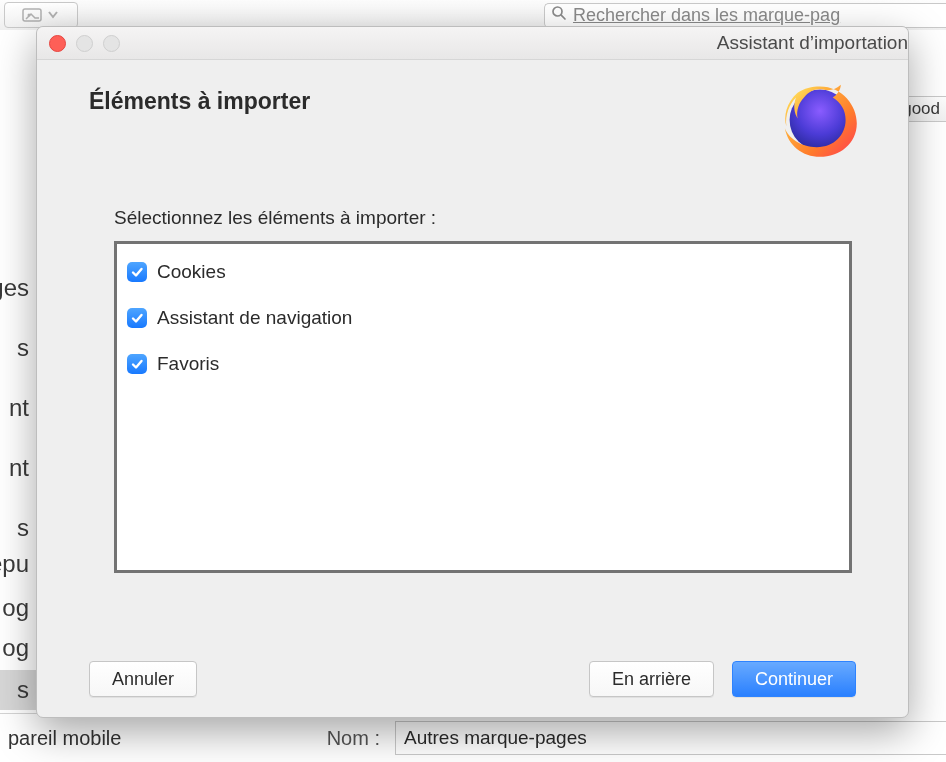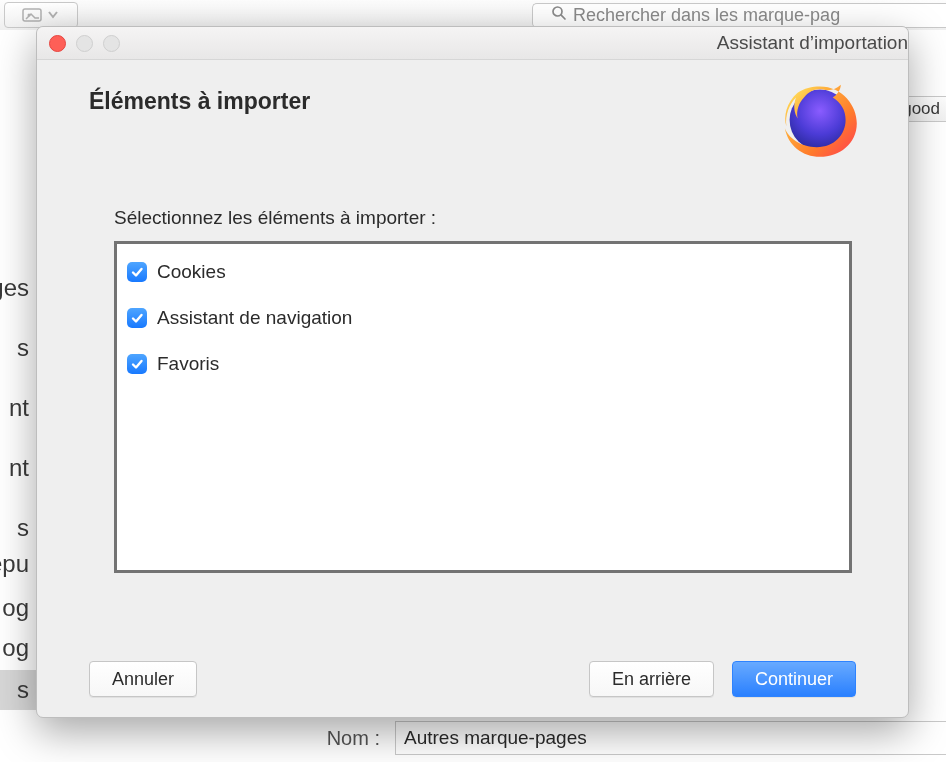--- a/index.html
+++ b/index.html
@@ -41,24 +41,25 @@
     right: 0;
     top: 3px;
     height: 23px;
     width: 395px;
     border: 1px solid #c9c9c9;
     border-right: none;
     border-radius: 5px 0 0 5px;
     background: #ffffff;
     display: flex;
     align-items: center;
-    padding-left: 18px;
+    padding-left: 6px;
     gap: 6px;
     color: #8a8a8a;
     font-size: 18px;
+    text-decoration: underline;
   }
 
   .bg-content {
     position: absolute;
     left: 0; right: 0;
     top: 30px;
     bottom: 0;
     background: #ffffff;
   }
   .bg-sidebar {
@@ -304,20 +305,23 @@
       <div class="bg-side-item" style="position: absolute; top: 358px; left: 0px; right: 0px; height: 40px;">nt</div>
       <div class="bg-side-item" style="position: absolute; top: 418px; left: 0px; right: 0px; height: 40px;">nt</div>
       <div class="bg-side-item" style="position: absolute; top: 478px; left: 0px; right: 0px; height: 40px;">s</div>
       <div class="bg-side-item" style="position: absolute; top: 514px; left: 0px; right: 0px; height: 40px;">epu</div>
       <div class="bg-side-item" style="position: absolute; top: 558px; left: 0px; right: 0px; height: 40px;">og</div>
       <div class="bg-side-item" style="position: absolute; top: 598px; left: 0px; right: 0px; height: 40px;">og</div>
       <div class="bg-side-item selected" style="position: absolute; top: 640px; left: 0px; right: 0px; height: 40px;">s</div>
     </div>
   <div class="bg-tag">
     <span>good</span>
+  </div>
+  <div class="bg-footer-label">
+    <span>pareil mobile</span>
   </div>
   <div class="bg-name-label">Nom :</div>
   <div class="bg-name-field">
     <span>Autres marque-pages</span>
   </div>
 </div>
 
 <div class="dialog">
   <div class="titlebar">
     <div class="traffic-lights">

